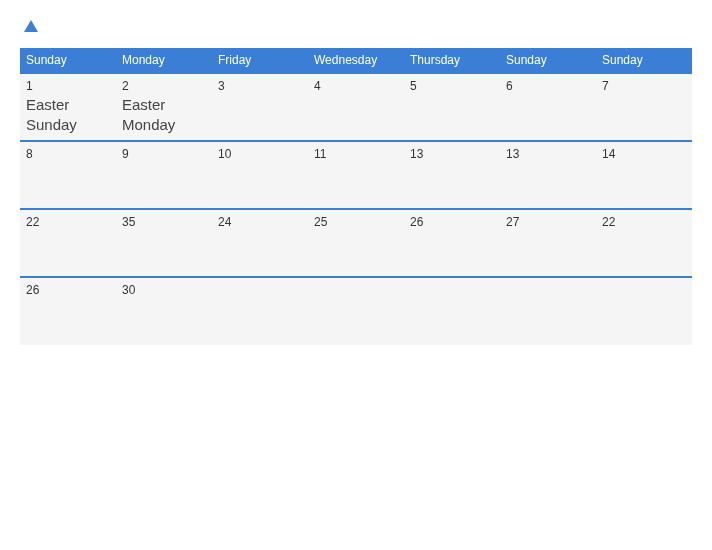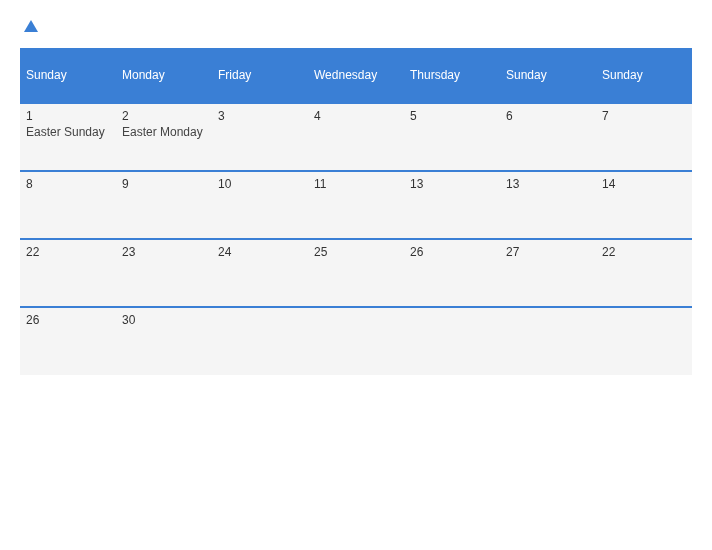--- a/index.html
+++ b/index.html
@@ -64,21 +64,21 @@
       width: 100%;
       border-collapse: collapse;
     }
     .calendar-table thead tr {
       background: #3a7fd5;
     }
     .calendar-table thead th {
       color: #fff;
       font-size: 12px;
       font-weight: normal;
-      padding: 20px 6px;
+      padding: 5px 6px;
       text-align: left;
       border: none;
     }
     .calendar-table tbody tr {
       border-top: 2px solid #3a7fd5;
     }
     .calendar-table tbody td {
       width: calc(100% / 7);
       height: 68px;
       vertical-align: top;
@@ -88,21 +88,21 @@
       color: #333;
       border: none;
     }
     .day-number {
       font-size: 12px;
       color: #333;
       display: block;
       margin-bottom: 2px;
     }
     .holiday-name {
-      font-size: 12px;
+      font-size: 15px;
       color: #444;
       display: block;
       line-height: 1.3;
     }
     .empty-cell {
       background: #f5f5f5;
     }
   </style>
 </head>
 <body>
@@ -181,21 +181,21 @@
           </td>
           <td>
             <span class="day-number">14</span>
           </td>
         </tr>
         <tr>
           <td>
             <span class="day-number">22</span>
           </td>
           <td>
-            <span class="day-number">23</span>
+            <span class="day-number">35</span>
           </td>
           <td>
             <span class="day-number">24</span>
           </td>
           <td>
             <span class="day-number">25</span>
           </td>
           <td>
             <span class="day-number">26</span>
           </td>

